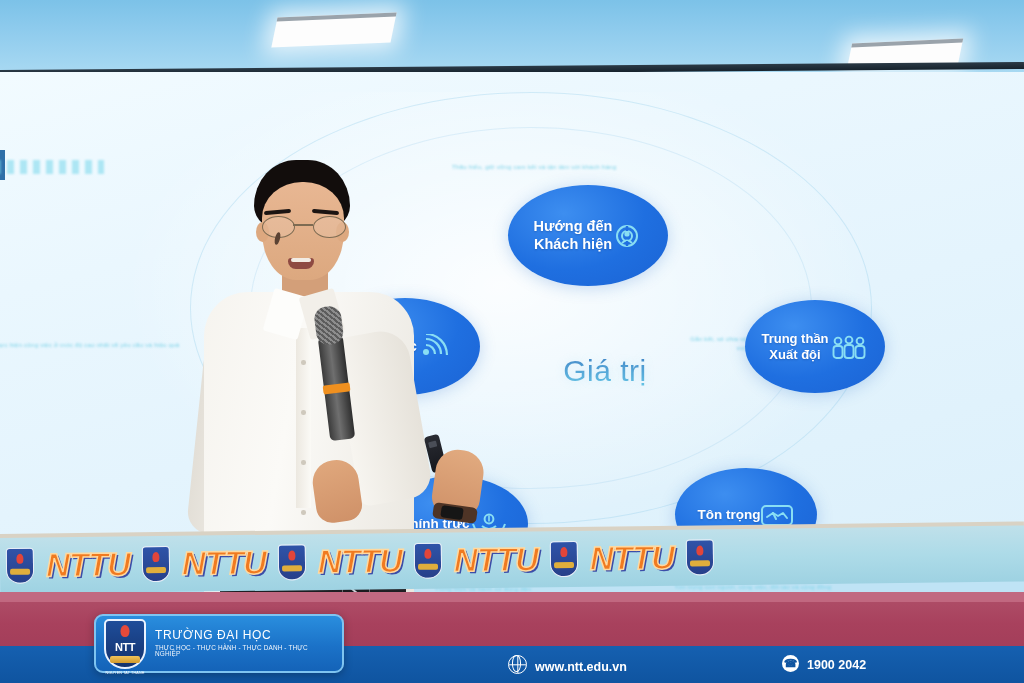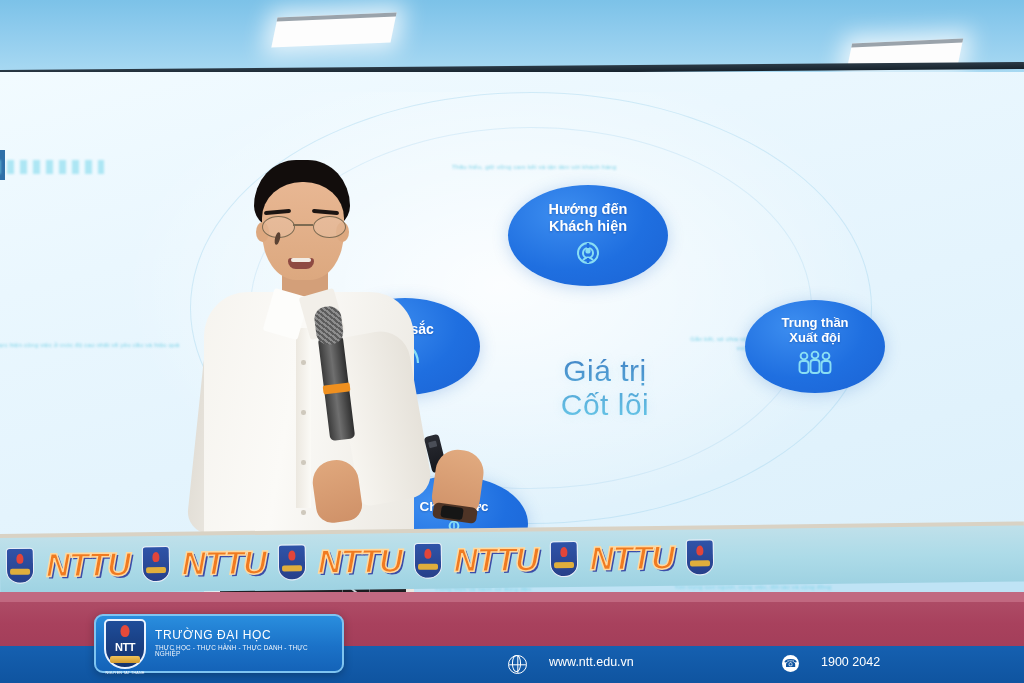--- a/index.html
+++ b/index.html
@@ -38,21 +38,21 @@
     text-align:center;filter:blur(.85px);letter-spacing:.2px;white-space:nowrap;}
   .cap.c-top{left:452px;top:90px;}
   .cap.c-left{left:-14px;top:268px;text-align:center;white-space:normal;width:200px;}
   .cap.c-right{left:690px;top:262px;white-space:normal;width:120px;text-align:center;}
   .cap.c-bl{left:388px;top:512px;white-space:normal;width:190px;}
   .cap.c-br{left:668px;top:510px;white-space:normal;width:170px;}
 
   
   .bub{position:absolute;border-radius:50%;
     background:radial-gradient(ellipse at 35% 28%,#3d8ef0,#1f6fe0 55%,#1b63d4 100%);
-    display:flex;flex-direction:column;align-items:center;justify-content:center;
+    display:flex;align-items:center;justify-content:center;
     color:#fff;text-align:center;box-shadow:0 2px 16px rgba(40,110,200,.25);}
   .bub .t{font-weight:bold;line-height:1.18;text-shadow:0 1px 2px rgba(0,40,110,.3);}
   .bub .ic{margin-top:5px;opacity:.95;}
 
   .bub.b-top  {left:508px;top:113px;width:160px;height:101px;}
   .bub.b-top .t{font-size:14.5px;}
   .bub.b-left {left:330px;top:226px;width:150px;height:97px;}
   .bub.b-left .t{font-size:14px;}
   .bub.b-right{left:745px;top:228px;width:140px;height:93px;}
   .bub.b-right .t{font-size:13px;}
@@ -87,22 +87,22 @@
 
   
   .floor{position:absolute;left:0;top:592px;width:1024px;height:91px;
     background:linear-gradient(180deg,#b0506a 0%,#a8415d 35%,#9c3a55 100%);}
   .floor-band{position:absolute;left:0;top:592px;width:1024px;height:10px;
     background:#c9758c;opacity:.7;}
 
   
   .botbar{position:absolute;left:0;top:646px;width:1024px;height:37px;
     background:linear-gradient(180deg,#1560b0 0%,#0f54a0 100%);}
-  .contact{position:absolute;top:655px;display:flex;align-items:flex-start;gap:22px;
-    color:#fff;font-size:12.5px;}
+  .contact{position:absolute;top:655px;display:flex;align-items:flex-end;gap:8px;
+    color:#fff;font-size:12.5px;font-weight:bold;}
   .contact.web{left:508px;}
   .contact.tel{left:782px;}
   .cicon{width:17px;height:17px;border-radius:50%;display:inline-flex;
     align-items:center;justify-content:center;flex:0 0 auto;}
   .cicon.globe{border:1.6px solid #fff;position:relative;}
   .cicon.globe:before{content:"";position:absolute;left:50%;top:0;width:1.4px;height:100%;
     background:#fff;transform:translateX(-50%);}
   .cicon.globe:after{content:"";position:absolute;top:50%;left:0;width:100%;height:1.4px;
     background:#fff;transform:translateY(-50%);}
   .globe-o{position:absolute;left:3.4px;top:-0.6px;width:6.4px;height:14.2px;
@@ -278,24 +278,33 @@
         <svg width="38" height="26" viewBox="0 0 38 26">
           <circle cx="19" cy="7" r="4.4" fill="none" stroke="#8fe4f5" stroke-width="2"></circle>
           <path d="M19 3.6 v6" stroke="#8fe4f5" stroke-width="1.6"></path>
           <path d="M12 14 q7 6 14 0" fill="none" stroke="#8fe4f5" stroke-width="2"></path>
           <path d="M3 12 q3 10 13 12" fill="none" stroke="#8fe4f5" stroke-width="2"></path>
           <path d="M35 12 q-3 10 -13 12" fill="none" stroke="#8fe4f5" stroke-width="2"></path>
         </svg>
       </div>
     </div>
 
+    <div class="bub b-br">
+      <div class="t"><span>Tôn trọng</span></div>
+      <div class="ic">
+        <svg width="34" height="26" viewBox="0 0 34 26">
+          <rect x="2" y="4" width="30" height="19" rx="4" fill="none" stroke="#8fe4f5" stroke-width="2"></rect>
+          <path d="M7 15 l6 -4 5 3 5 -3 4 5" fill="none" stroke="#8fe4f5" stroke-width="2" stroke-linejoin="round" stroke-linecap="round"></path>
+          <path d="M13 11 l3 6" stroke="#8fe4f5" stroke-width="2" stroke-linecap="round"></path>
+        </svg>
+      </div>
+    </div>
 
     <div class="center-title">
       <span>Giá trị</span><br>
-      <span>Cốt lõi</span>
     </div>
   </div>
 
   <div class="person">
     <div class="sleeve-l"></div>
     <div class="shirt"></div>
     <div class="placket"></div>
     <div class="btn" style="top:200px"></div>
     <div class="btn" style="top:250px"></div>
     <div class="btn" style="top:300px"></div>

